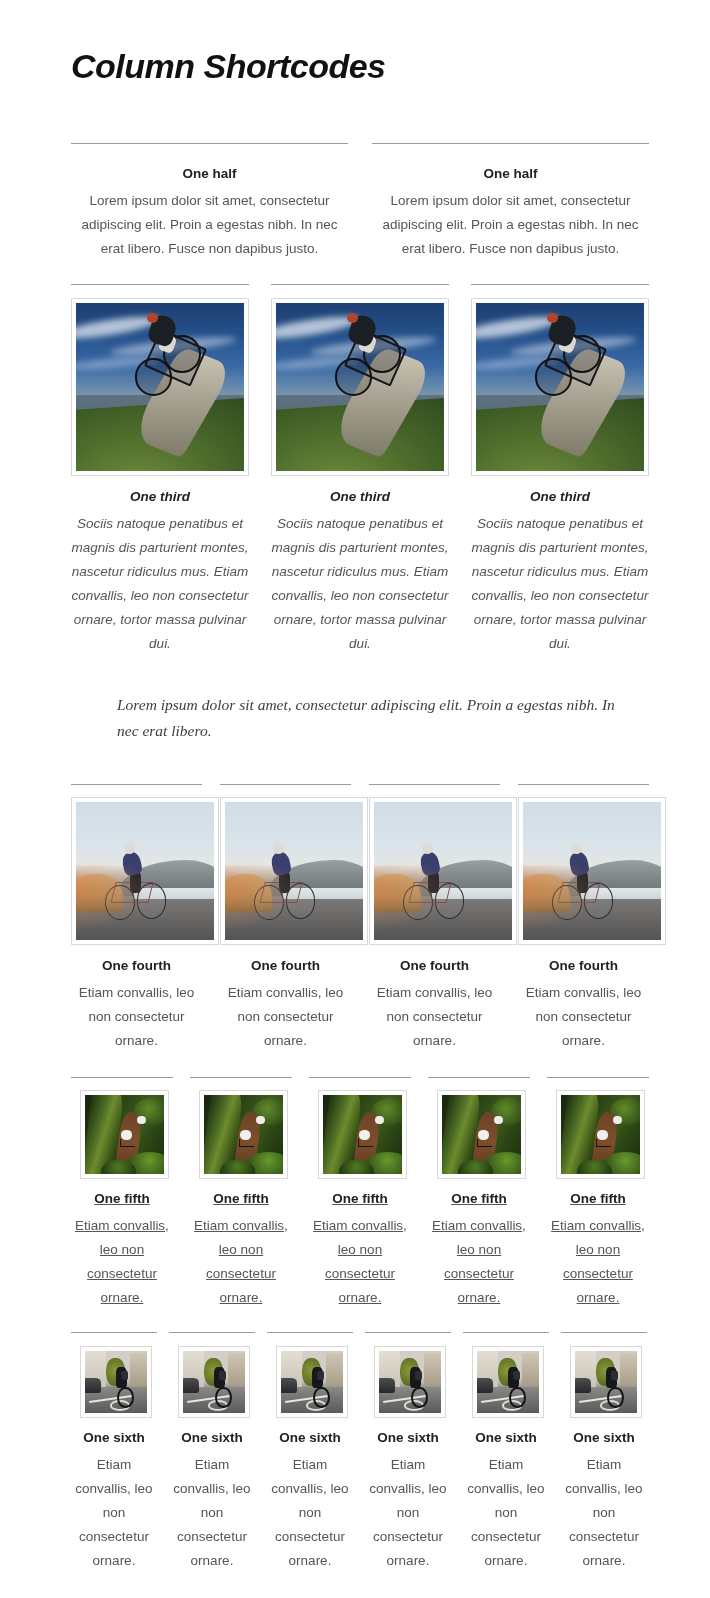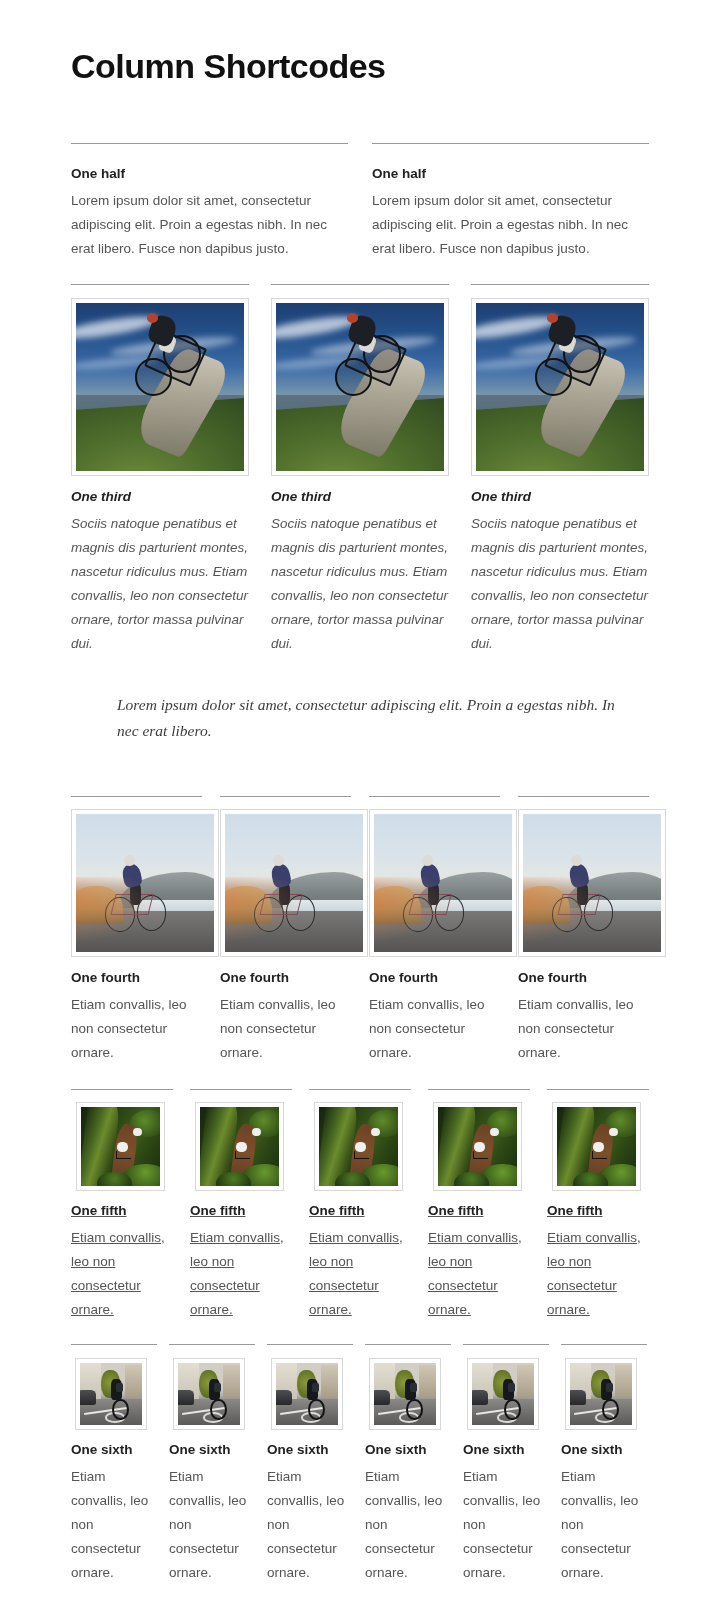--- a/index.html
+++ b/index.html
@@ -28,29 +28,31 @@
   }
 
   h1.page-title {
     font-size: 34px;
     line-height: 40px;
     font-weight: bold;
     color: #111111;
     letter-spacing: -0.5px;
     margin: 0;
     padding-top: 46px;
+    font-style: italic;
   }
 
   
   .row {
     display: flex;
     width: 578px;
   }
   .col {
     box-sizing: border-box;
+    text-align: center;
   }
   .col .rule {
     border-top: 1px solid #9a9a9a;
     height: 0;
     font-size: 0;
     line-height: 0;
     margin: 0;
   }
   .col h3 {
     font-size: 13.5px;
@@ -75,21 +77,21 @@
 
   
   .row-third { margin-top: 23px; font-style: italic; }
   .row-third .col { width: 178px; }
   .row-third .col + .col { margin-left: 22px; }
   .row-third .rule { width: 178px; }
   .row-third .figwrap { padding-top: 13px; }
   .row-third .coltext { padding-top: 12px; }
 
   
-  .row-fourth { margin-top: 52px; }
+  .row-fourth { margin-top: 40px; }
   .row-fourth .col { width: 131px; }
   .row-fourth .col + .col { margin-left: 18px; }
   .row-fourth .rule { width: 131px; }
   .row-fourth .figwrap { padding-top: 12px; }
   .row-fourth .coltext { padding-top: 12px; }
 
   
   .row-fifth { margin-top: 24px; }
   .row-fifth .col { width: 102px; }
   .row-fifth .col + .col { margin-left: 17px; }

